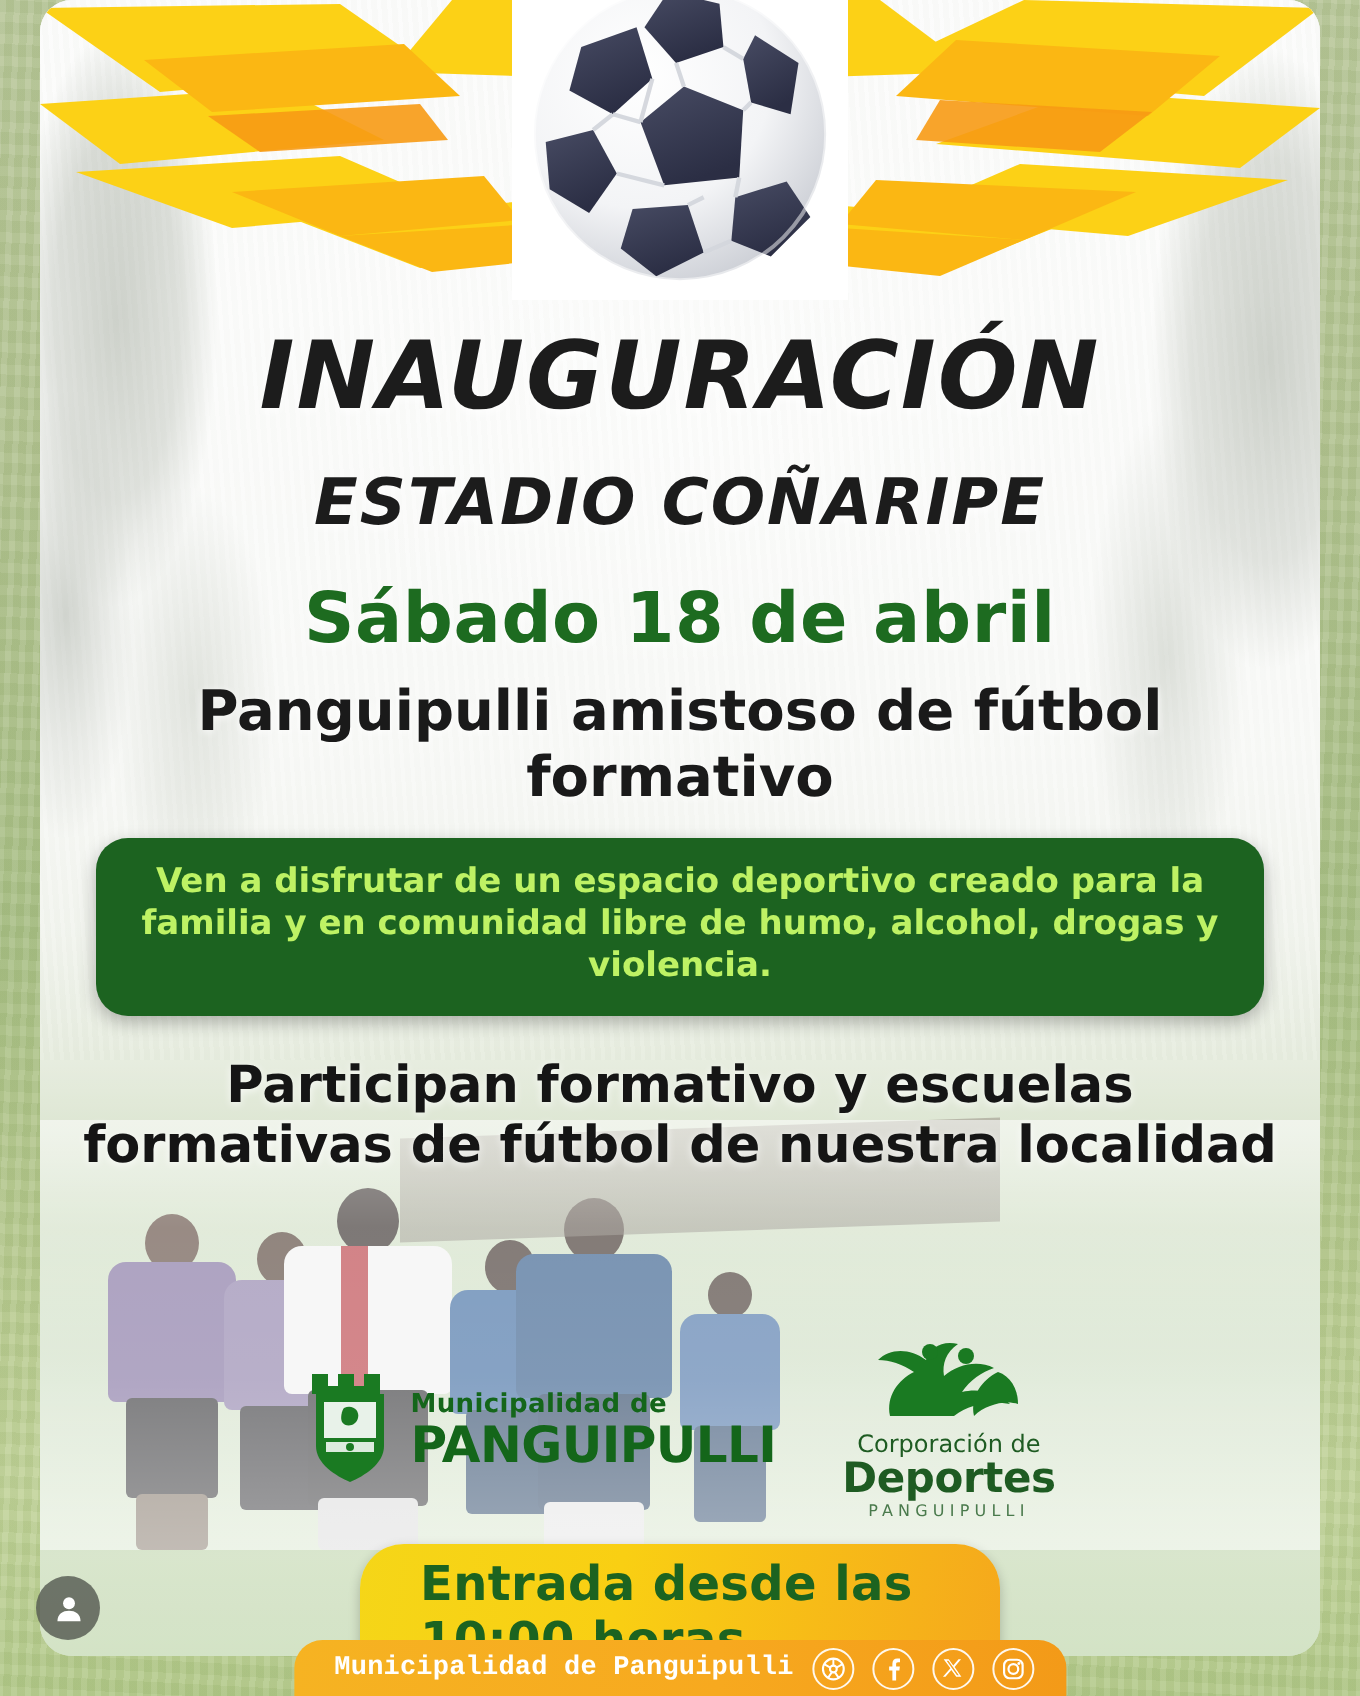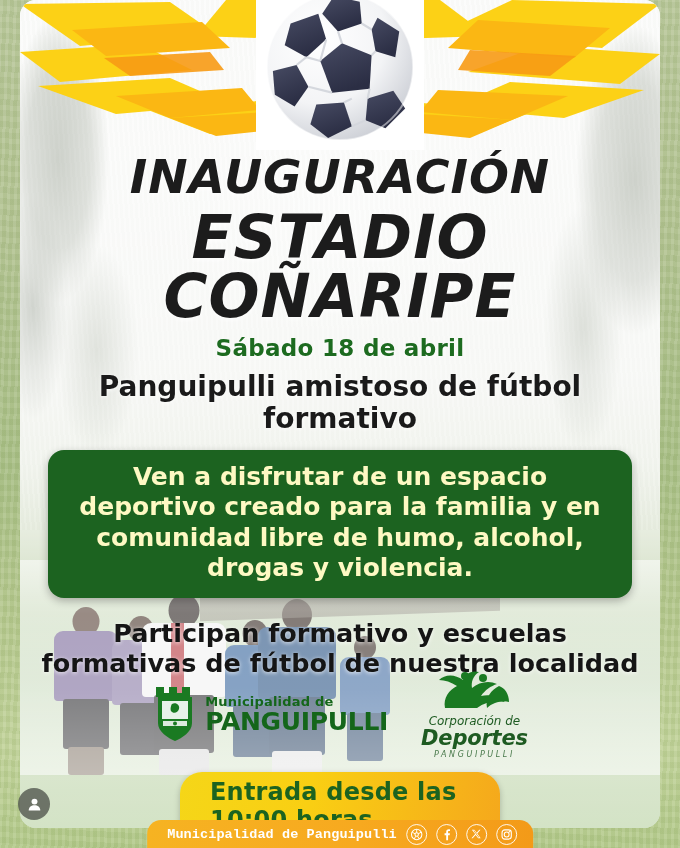--- a/index.html
+++ b/index.html
@@ -146,42 +146,42 @@
     left: 50%;
     top: -12px;
     transform: translateX(-50%);
     width: 158px; height: 158px;
   }
 
   
   .content {
     position: absolute;
     left: 0; right: 0; top: 0;
-    padding: 4px 16px;
+    padding: 16px 16px;
     text-align: center;
   }
 
   .title-line {
     font-family: "DejaVu Sans", sans-serif;
     font-weight: 700;
     font-style: italic;
     color: #1c1c1c;
     letter-spacing: 1px;
     line-height: .98;
     text-shadow: 0 2px 5px rgba(255,255,255,.8);
   }
   #title1 { font-size: 47px; margin-top: 150px; }
-  #title2 { font-size: 60px; margin-top: 8px; }
+  #title2 { font-size: 32px; margin-top: 24px; }
 
   #date {
     font-family: "DejaVu Sans", sans-serif;
     font-weight: 700;
-    font-size: 23px;
+    font-size: 35px;
     color: #1d6b20;
-    margin-top: 9px;
+    margin-top: 23px;
     letter-spacing: .3px;
     text-shadow: 0 2px 4px rgba(255,255,255,.85);
   }
 
   #subtitle {
     font-family: "DejaVu Sans", sans-serif;
     font-weight: 700;
     font-size: 28px;
     color: #1a1a1a;
     line-height: 1.16;
@@ -193,23 +193,23 @@
     margin: 14px auto 0;
     width: 584px;
     background: #1c6320;
     border-radius: 16px;
     padding: 12px 14px 14px;
     box-shadow: 0 3px 9px rgba(0,0,0,.28);
   }
   .green-box p {
     font-family: "DejaVu Sans", sans-serif;
     font-weight: 700;
-    font-size: 25px;
+    font-size: 17px;
     line-height: 1.22;
-    color: #fef9c3;
+    color: #bef264;
   }
 
   #participan {
     font-family: "DejaVu Sans", sans-serif;
     font-weight: 700;
     font-size: 25.5px;
     line-height: 1.2;
     color: #151515;
     margin-top: 20px;
     text-shadow: 0 1px 4px rgba(255,255,255,.8);
@@ -230,21 +230,21 @@
   .muni-small {
     font-family: "DejaVu Sans", sans-serif;
     font-size: 13px; font-weight: 700; color: #14661a;
     letter-spacing: .2px;
   }
   .muni-big {
     font-family: "DejaVu Sans", sans-serif;
     font-size: 25px; font-weight: 700; color: #14661a;
     letter-spacing: -.3px; margin-top: 1px;
   }
-  .corp { text-align:center; line-height:1;font-style:italic; }
+  .corp { text-align:center; line-height:1; }
   .corp-small {
     font-family: "DejaVu Sans", sans-serif;
     font-size: 12px; color: #1e5b22; font-weight: 400;
   }
   .corp-big {
     font-family: "DejaVu Sans", sans-serif;
     font-size: 21px; color: #1e5b22; font-weight: 700;
     letter-spacing: -.2px; margin-top: 1px; text-align: right;
   }
   .corp-tiny {

